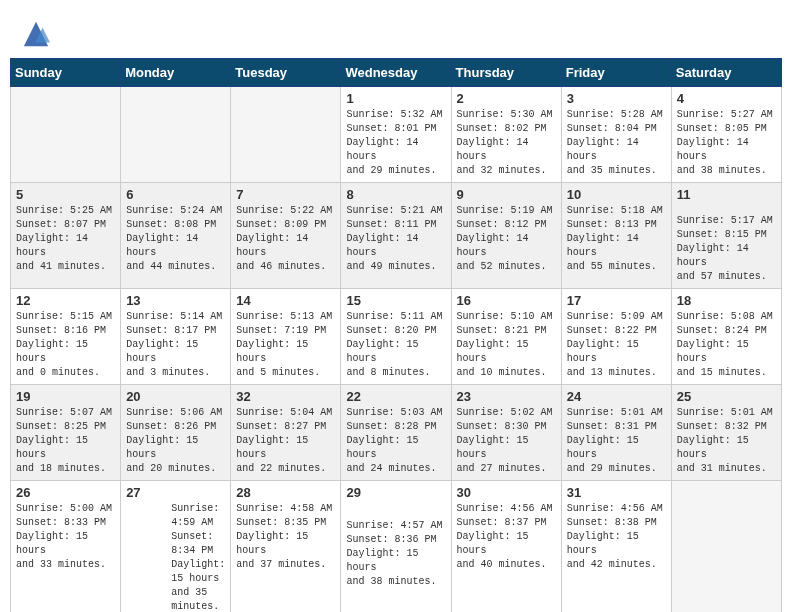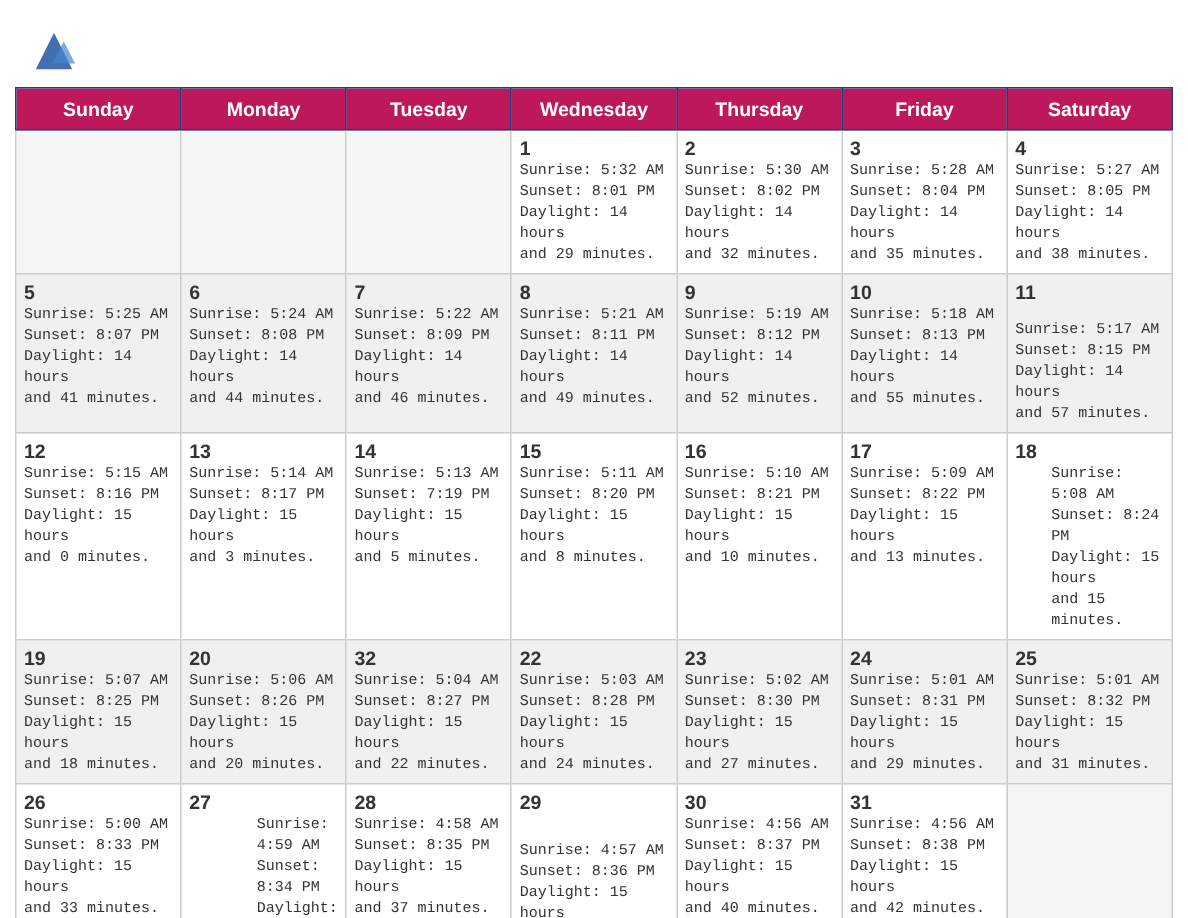--- a/index.html
+++ b/index.html
@@ -44,26 +44,26 @@
     .calendar-subtitle {
       font-size: 16px;
       color: #555;
     }
     .calendar {
       width: 100%;
       border-collapse: collapse;
       margin-top: 5px;
     }
     .calendar th {
-      background: #be185d;
+      background: #0c4a6e;
       color: #fff;
       font-size: 13px;
       font-weight: bold;
       padding: 6px 4px;
-      text-align: center;
+      text-align: left;
       border: 1px solid #1a4080;
     }
     .calendar td {
       border: 1px solid #ccc;
       vertical-align: top;
       padding: 4px 5px;
       width: 14.28%;
       min-height: 80px;
       height: 85px;
       background: #fff;
@@ -249,21 +249,21 @@
         </td>
         <td>
           <span class="day-number">17</span>
           <div class="day-info" style="white-space: pre-line;">Sunrise: 5:09 AM
 Sunset: 8:22 PM
 Daylight: 15 hours
 and 13 minutes.</div>
         </td>
         <td>
           <span class="day-number">18</span>
-          <div class="day-info" style="white-space: pre-line; margin-left: 24px;">Sunrise: 5:08 AM
+          <div class="day-info" style="white-space: pre-line;">Sunrise: 5:08 AM
 Sunset: 8:24 PM
 Daylight: 15 hours
 and 15 minutes.</div>
         </td>
       </tr>
       <tr class="row-shaded">
         <td>
           <span class="day-number">19</span>
           <div class="day-info" style="white-space: pre-line;">Sunrise: 5:07 AM
 Sunset: 8:25 PM

